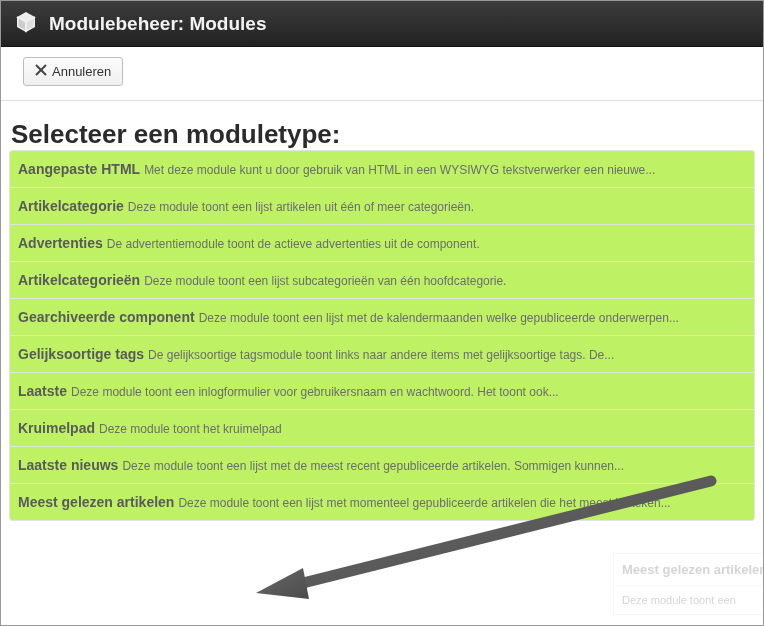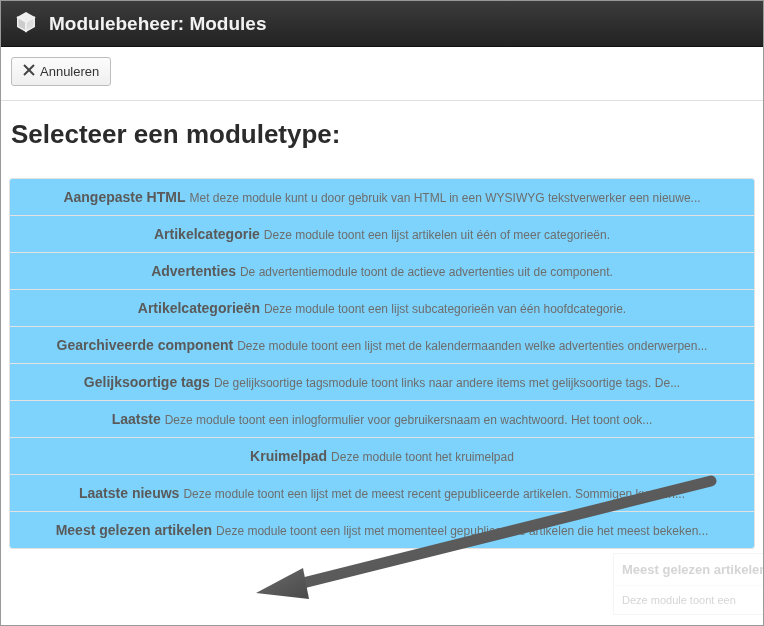--- a/index.html
+++ b/index.html
@@ -42,46 +42,46 @@
     display: inline-flex;
     align-items: center;
     gap: 5px;
     font-size: 13px;
     color: #333;
     background: linear-gradient(#fcfcfc, #efefef);
     border: 1px solid #bdbdbd;
     border-radius: 3px;
     padding: 6px 11px;
     cursor: pointer;
+    margin-left: 12px;
   }
   .content {
     padding: 8px 8px 8px 8px;
   }
   .page-heading {
     font-size: 26px;
     font-weight: bold;
     color: #2b2b2b;
-    margin: 10px 2px 28px 2px;
+    margin: 10px 2px 0 2px;
   }
   .module-list {
     border: 1px solid #e2e2e2;
     border-radius: 3px;
     overflow: hidden;
   }
   .module-row {
     padding: 10px 8px;
     border-bottom: 1px solid #e2e2e2;
     font-size: 12px;
     color: #6d6d6d;
     cursor: pointer;
     white-space: nowrap;
     overflow: hidden;
     text-overflow: ellipsis;
-    background: #7dd3fc;
-    text-align: center;
+    background: #bef264;
   }
   .module-row:last-child { border-bottom: none; }
   .module-name {
     font-size: 14px;
     font-weight: bold;
     color: #5a5a5a;
     margin-right: 4px;
   }
   
   .popup {
@@ -146,21 +146,21 @@
   </div>
 
   <div class="content">
     <div class="page-heading">Selecteer een moduletype:</div>
 
     <div class="module-list">
       <div class="module-row"><span class="module-name">Aangepaste HTML</span><span>Met deze module kunt u door gebruik van HTML in een WYSIWYG tekstverwerker een nieuwe...</span></div>
       <div class="module-row"><span class="module-name">Artikelcategorie</span><span>Deze module toont een lijst artikelen uit één of meer categorieën.</span></div>
       <div class="module-row"><span class="module-name">Advertenties</span><span>De advertentiemodule toont de actieve advertenties uit de component.</span></div>
       <div class="module-row"><span class="module-name">Artikelcategorieën</span><span>Deze module toont een lijst subcategorieën van één hoofdcategorie.</span></div>
-      <div class="module-row"><span class="module-name">Gearchiveerde component</span><span>Deze module toont een lijst met de kalendermaanden welke advertenties onderwerpen...</span></div>
+      <div class="module-row"><span class="module-name">Gearchiveerde component</span><span>Deze module toont een lijst met de kalendermaanden welke gepubliceerde onderwerpen...</span></div>
       <div class="module-row"><span class="module-name">Gelijksoortige tags</span><span>De gelijksoortige tagsmodule toont links naar andere items met gelijksoortige tags. De...</span></div>
       <div class="module-row"><span class="module-name">Laatste</span><span>Deze module toont een inlogformulier voor gebruikersnaam en wachtwoord. Het toont ook...</span></div>
       <div class="module-row"><span class="module-name">Kruimelpad</span><span>Deze module toont het kruimelpad</span></div>
       <div class="module-row"><span class="module-name">Laatste nieuws</span><span>Deze module toont een lijst met de meest recent gepubliceerde artikelen. Sommigen kunnen...</span></div>
       <div class="module-row"><span class="module-name">Meest gelezen artikelen</span><span>Deze module toont een lijst met momenteel gepubliceerde artikelen die het meest bekeken...</span></div>
     </div>
   </div>
 
   <div class="popup">
     <div class="p-title">Meest gelezen artikelen</div>

